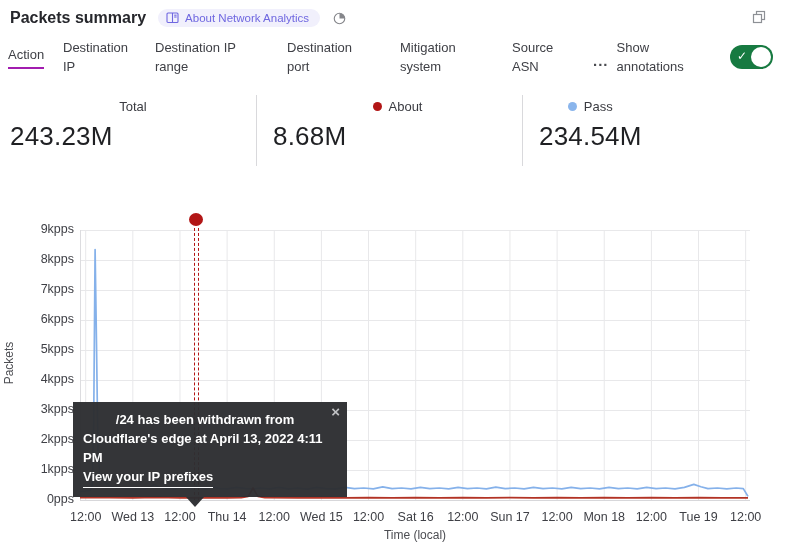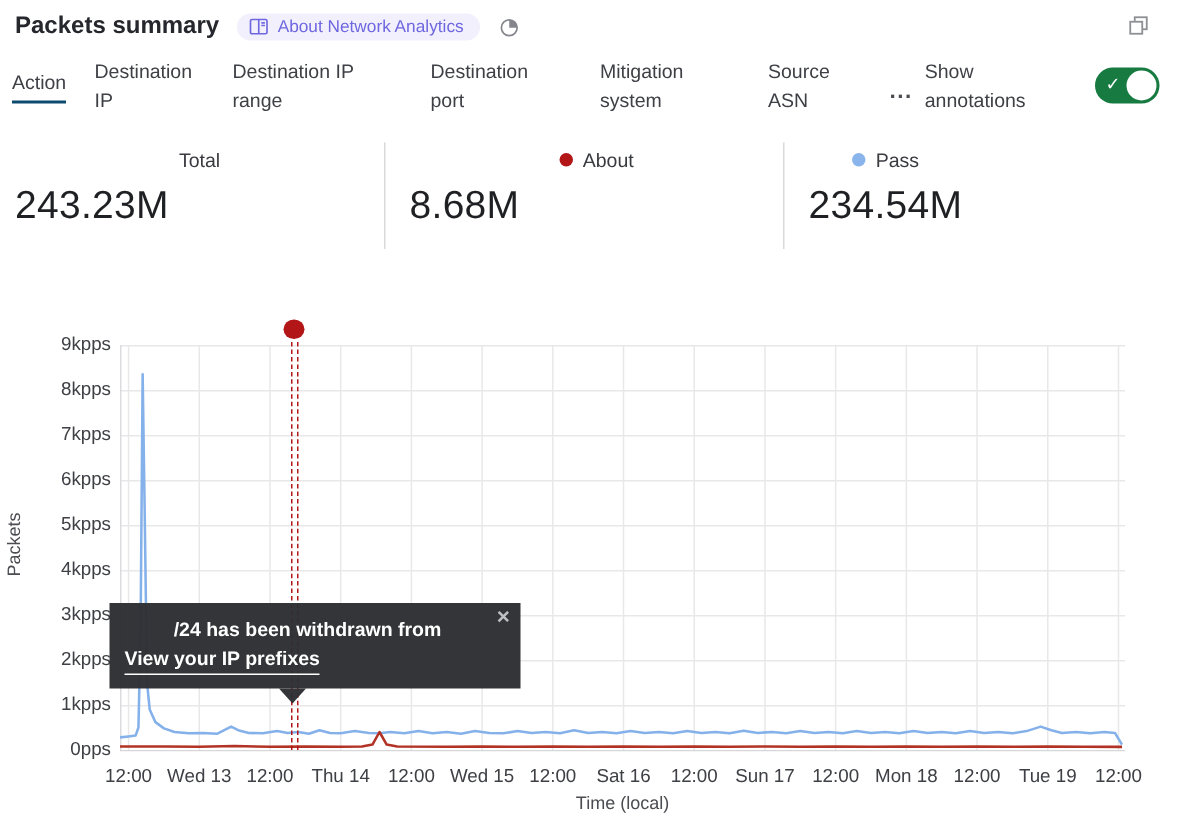--- a/index.html
+++ b/index.html
@@ -13,21 +13,21 @@
          border-radius:12px;padding:3px 11px 3px 8px;font-size:11.5px;cursor:pointer;}
   .badge svg{display:block;}
   .pie-icon svg{display:block;}
   .expand-icon{position:absolute;right:18px;top:9px;cursor:pointer;}
 
   
   .tabs{display:flex;align-items:center;padding:6px 12px 0 8px;min-height:48px;}
   .tab{font-size:13px;line-height:19px;color:#3f4046;cursor:pointer;}
   .tab .tl{display:inline-block;}
   .tab.active{align-self:center;}
-  .tab.active .tl{border-bottom:2px solid #0c4a6e;padding-bottom:3px;}
+  .tab.active .tl{border-bottom:2px solid #a21caf;padding-bottom:3px;}
   .tab.t1{width:42px;margin-right:13px;}
   .tab.t2{width:78px;margin-right:14px;}
   .tab.t3{width:108px;margin-right:24px;}
   .tab.t4{width:89px;margin-right:24px;}
   .tab.t5{width:88px;margin-right:24px;}
   .tab.t6{width:57px;margin-right:24px;}
   .overflow-dots{font-size:15px;font-weight:700;color:#4a4b50;letter-spacing:1px;
                  margin-right:8px;cursor:pointer;line-height:10px;padding-top:8px;}
   .show-ann{width:90px;font-size:13px;line-height:19px;color:#3f4046;}
   .toggle{margin-left:auto;width:43px;height:24px;border-radius:12px;background:#177a41;
@@ -201,17 +201,18 @@
       <div class="xtick" style="left: 745.66px;">12:00</div>
     </div>
   <div class="xlab">Time (local)</div>
 
   <div class="annot-line" id="annot-line" style="left: 194.036px;"></div>
   <div class="annot-dot" id="annot-dot" style="left: 188.536px;"></div>
 
   <div class="tooltip">
     <span class="close">×</span>
     <div class="l1">/24 has been withdrawn from</div>
+    <div class="l2">Cloudflare's edge at April 13, 2022 4:11 PM</div>
     <a class="link">View your IP prefixes</a>
     <div class="arrow"></div>
   </div>
 
 </div>
 
 </body></html>

